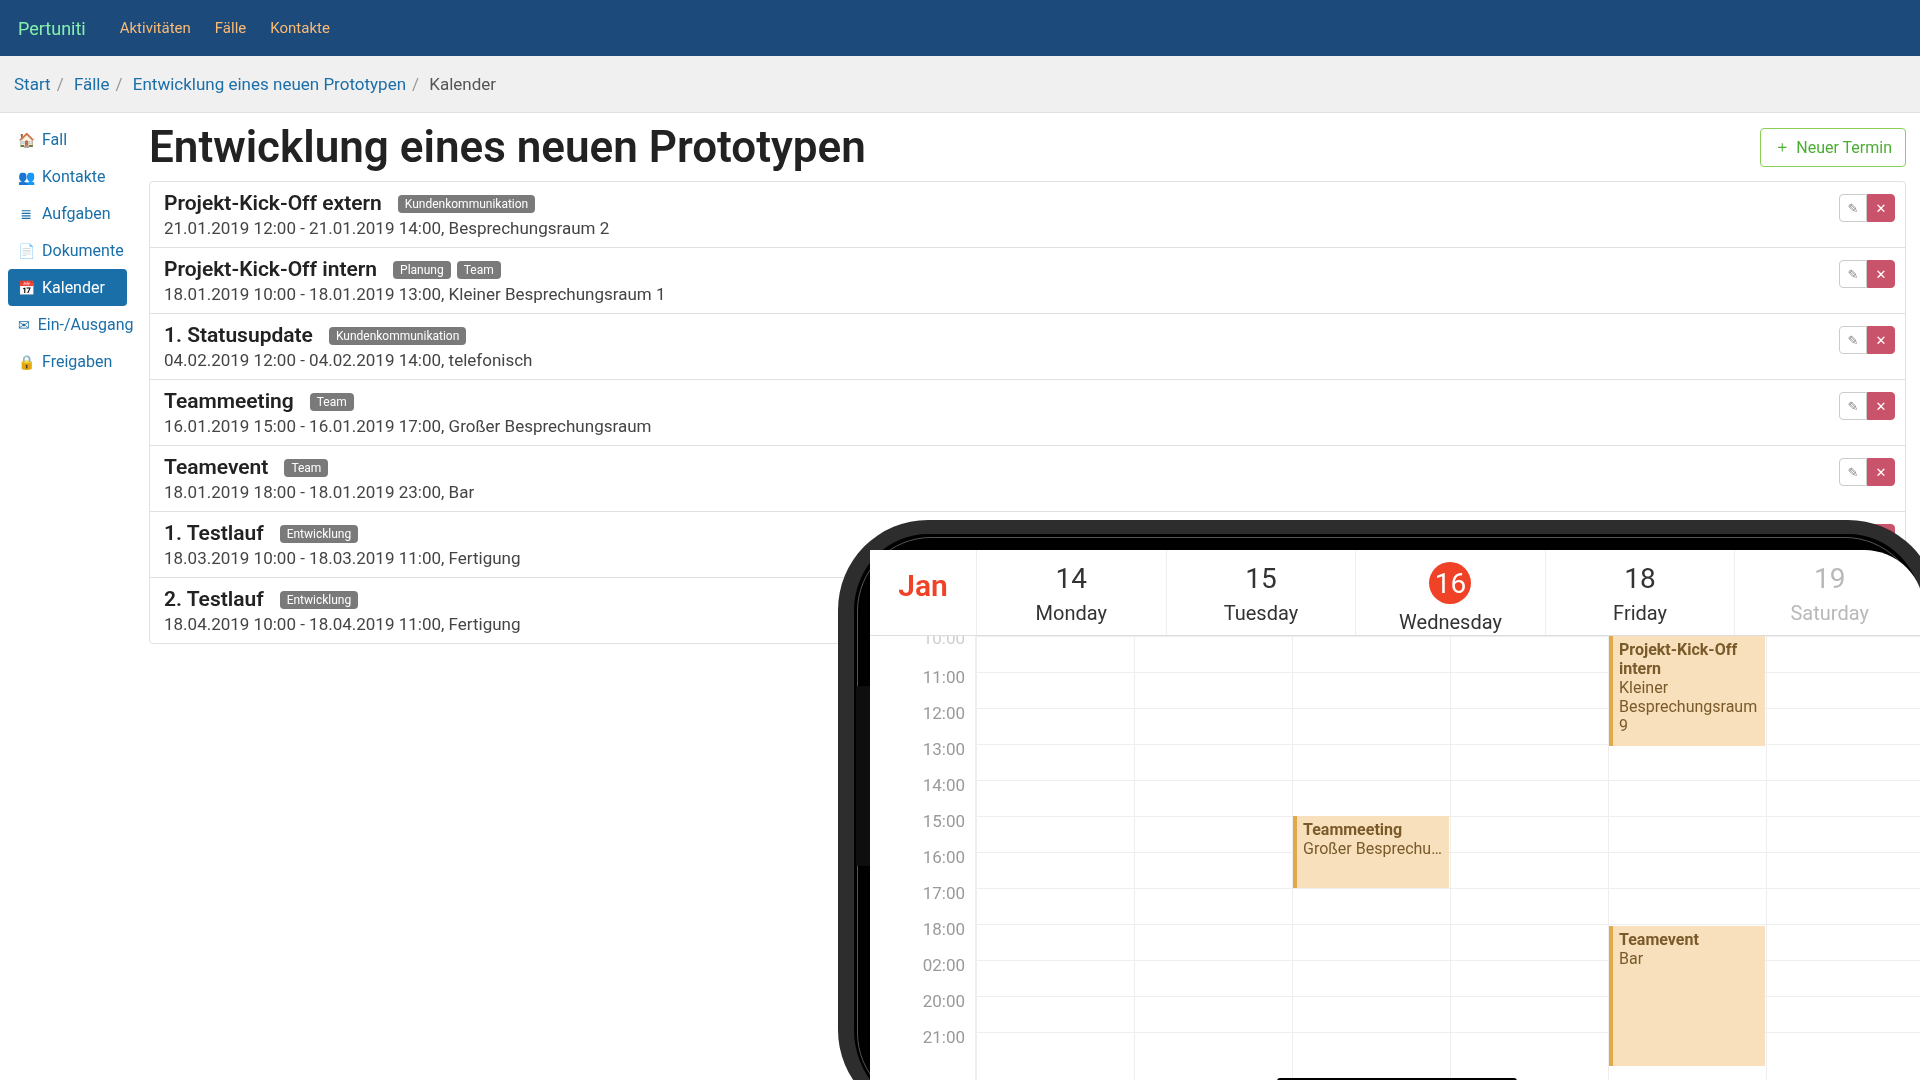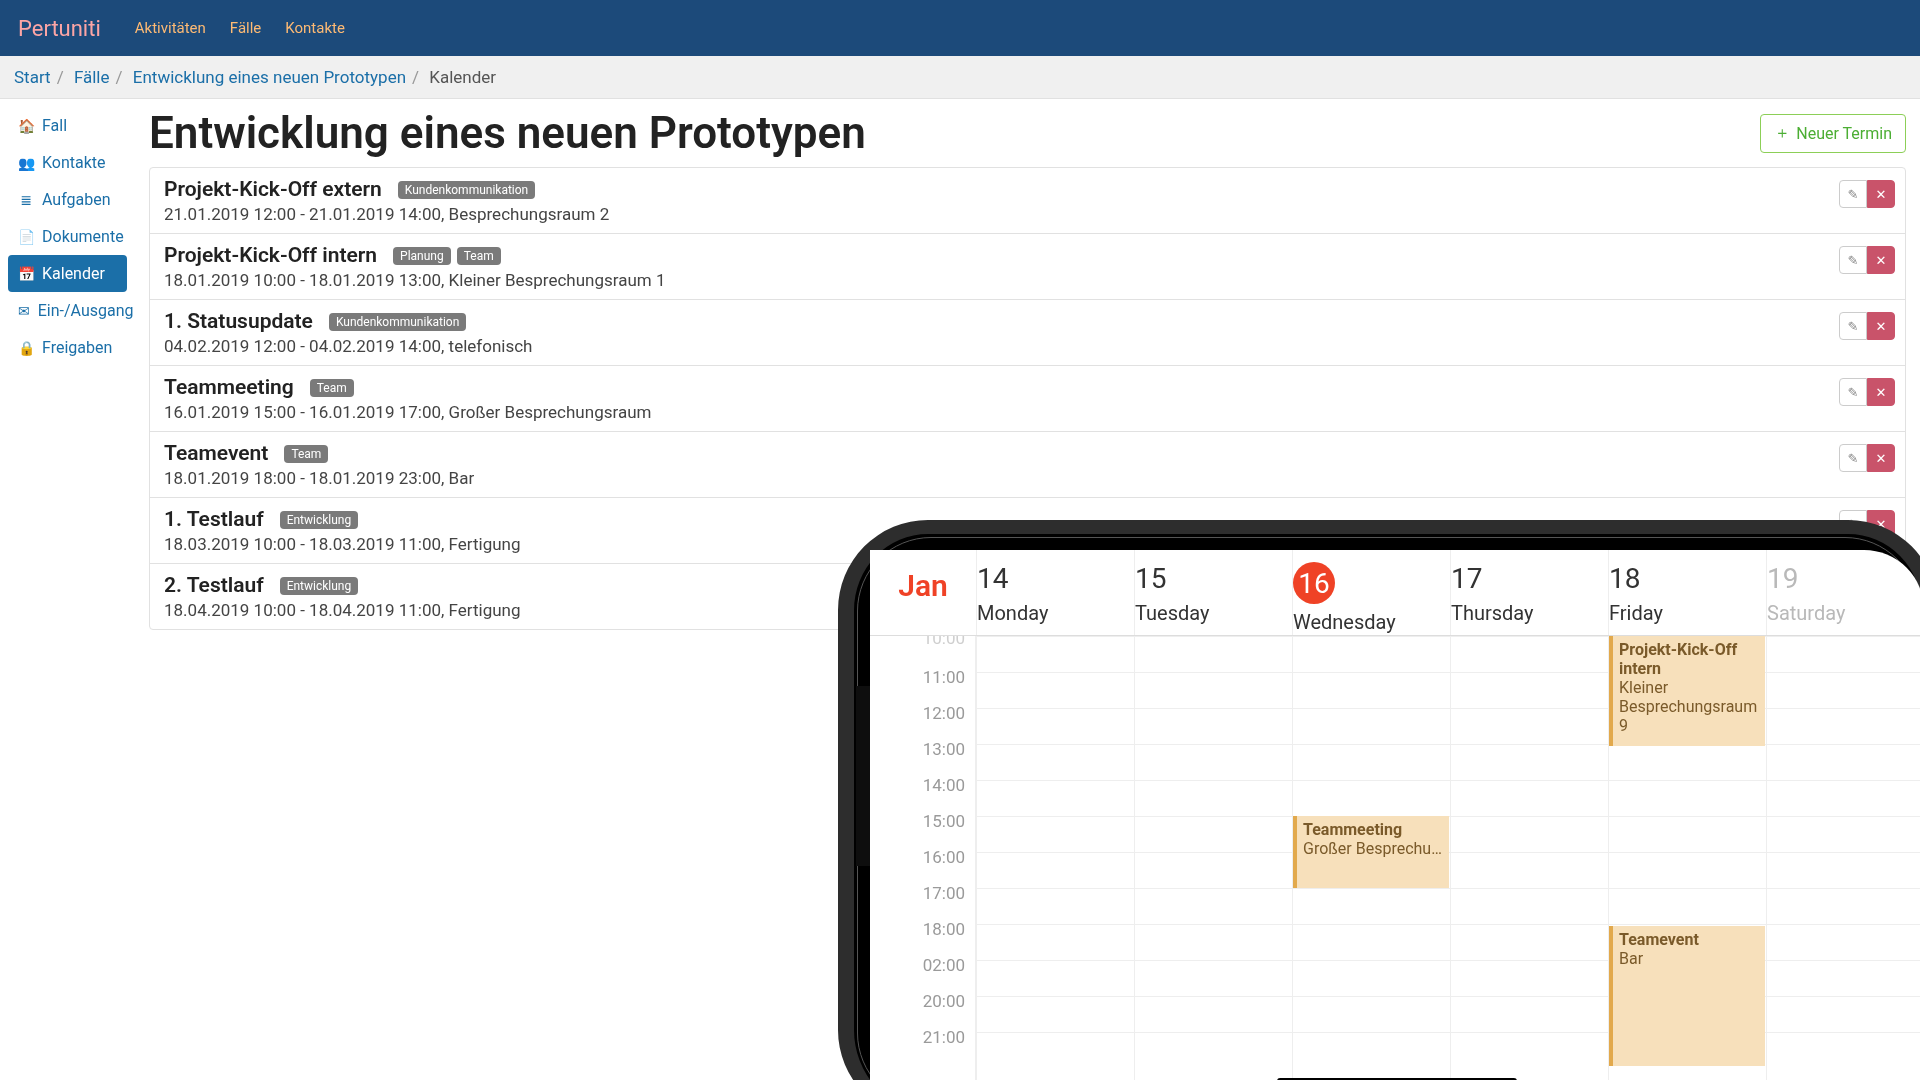--- a/index.html
+++ b/index.html
@@ -1,27 +1,27 @@
 <!DOCTYPE html>
 <html><head>
 <meta charset="utf-8">
 <style>
 *{box-sizing:border-box;margin:0;padding:0;font-family:-apple-system,BlinkMacSystemFont,"Segoe UI",Roboto,"Helvetica Neue",Arial,sans-serif}
 body{background:#fff;width:1920px;height:1080px;overflow:hidden;position:relative}
 .topbar{background:#1c4a7a;height:56px;display:flex;align-items:center;padding:0 18px;position:relative}
-.brand{color:#fca5a5;font-size:22px;font-weight:400;margin-right:34px}
+.brand{color:#86efac;font-size:18px;font-weight:400;margin-right:34px}
 .topnav{display:flex;gap:24px}
 .topnav a{color:#fdba74;text-decoration:none;font-size:15px}
 .user-chip{position:absolute;right:0;top:0;height:56px;background:#fff;border:1px solid #ccc;border-top:none;border-right:none;display:flex;align-items:center;padding:5px 10px;gap:10px;min-width:180px}
 .avatar{width:34px;height:34px;border-radius:50%;background:radial-gradient(circle at 50% 35%,#f0c9a8 0 35%,#3d2016 36% 100%)}
 .user-text{line-height:1.1}
 .user-name{font-weight:700;font-size:15px}
 .user-org{font-size:12px;color:#555}
 .caret{font-size:10px;color:#555;margin-left:3px}
-.breadcrumbs{background:#f0f0f0;border-bottom:1px solid #e1e1e1;padding:11px 14px;font-size:17px;color:#555}
+.breadcrumbs{background:#f0f0f0;border-bottom:1px solid #e1e1e1;padding:18px 14px;font-size:17px;color:#555}
 .breadcrumbs a{color:#1b6fa8;text-decoration:none}
 .breadcrumbs .sep{margin:0 6px;color:#999}
 .layout{display:flex}
 .sidebar{width:135px;padding:8px 8px}
 .side-item{display:flex;align-items:center;gap:8px;padding:9px 10px;color:#1b6fa8;font-size:16px;cursor:pointer;border-radius:4px}
 .side-item.active{background:#1b6fa8;color:#fff}
 .side-item .ic{width:16px;text-align:center;font-size:14px}
 .main{flex:1;padding:8px 14px 0 14px;position:relative}
 .page-head{display:flex;align-items:center;margin-bottom:8px}
 .page-title{font-size:44px;font-weight:600;color:#222}
@@ -38,21 +38,21 @@
 .act.edit{border-radius:4px 0 0 4px}
 .act.del{background:#c9536a;color:#fff;border-color:#c9536a;border-radius:0 4px 4px 0}
 .phone{position:absolute;left:838px;top:520px;width:1100px;height:600px}
 .phone-body{position:absolute;inset:0;border:16px solid #2d2d2d;border-top-width:14px;border-bottom-width:10px;border-radius:90px;background:#000}
 .phone-body::before{content:"";position:absolute;inset:3px;border-radius:74px;border:1px solid #555;pointer-events:none}
 .screen{position:absolute;left:32px;right:14px;top:30px;bottom:22px;background:#fff;border-radius:0 60px 0 0;overflow:hidden;display:flex;flex-direction:column}
 .notch{position:absolute;left:18px;top:166px;width:56px;height:180px;background:#0e0e0e;border-radius:0 34px 34px 0}
 .notch::after{content:"";position:absolute;left:30px;top:70px;width:8px;height:36px;background:#303740;border-radius:6px}
 .cal-head{display:flex;height:86px;border-bottom:1px solid #ddd}
 .cal-month{width:106px;display:flex;align-items:flex-start;justify-content:center;padding-top:18px;font-size:30px;font-weight:600;color:#ef4226}
-.cal-day{flex:1;border-left:1px solid #eee;padding-top:12px}
+.cal-day{flex:1;text-align:center;border-left:1px solid #eee;padding-top:12px}
 .cal-day:first-of-type{border-left:none}
 .daynum{font-size:28px;color:#333}
 .daynum.today{background:#ef4226;color:#fff;width:42px;height:42px;border-radius:50%;display:inline-flex;align-items:center;justify-content:center}
 .daynum.dim{color:#b9b9b9}
 .dayname{font-size:20px;color:#333;margin-top:6px}
 .dayname.bold{font-weight:400}
 .dayname.dim{color:#b9b9b9}
 .cal-grid{flex:1;position:relative;display:flex;overflow:hidden}
 .timecol{width:106px;border-right:1px solid #eee;text-align:right;padding-right:10px;font-size:17px;color:#9a9a9a}
 .timecol div{height:36px;line-height:10px}
@@ -175,24 +175,20 @@
         <div class="cal-day">
           <div class="daynum">14</div>
           <div class="dayname">Monday</div>
         </div>
         <div class="cal-day">
           <div class="daynum">15</div>
           <div class="dayname">Tuesday</div>
         </div>
         <div class="cal-day"><div class="daynum today">16</div><div class="dayname bold">Wednesday</div></div>
         <div class="cal-day">
-          <div class="daynum">17</div>
-          <div class="dayname">Thursday</div>
-        </div>
-        <div class="cal-day">
           <div class="daynum">18</div>
           <div class="dayname">Friday</div>
         </div>
         <div class="cal-day">
           <div class="daynum dim">19</div>
           <div class="dayname dim">Saturday</div>
         </div>
       </div>
     <div class="cal-grid" id="calgrid">
         <div class="timecol">

